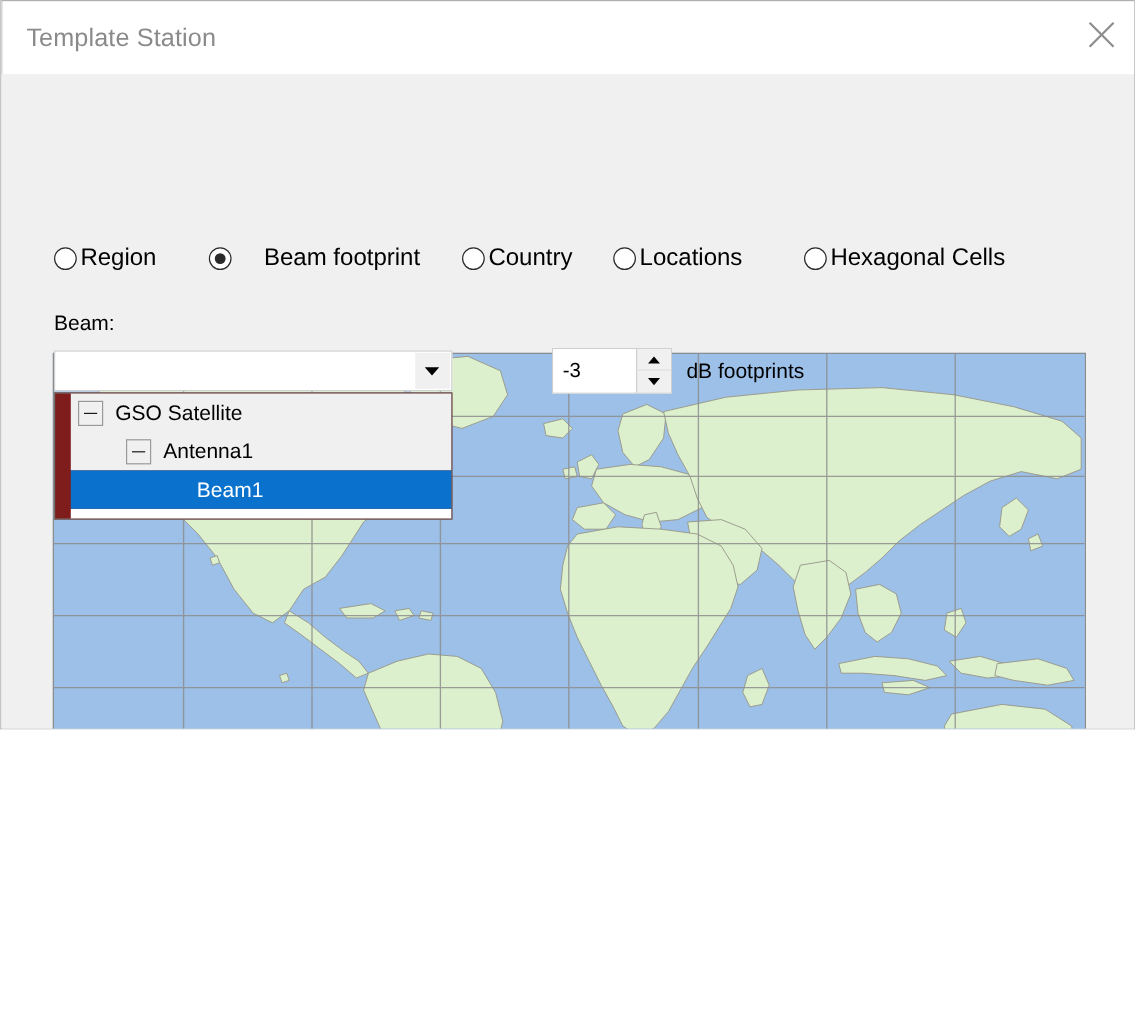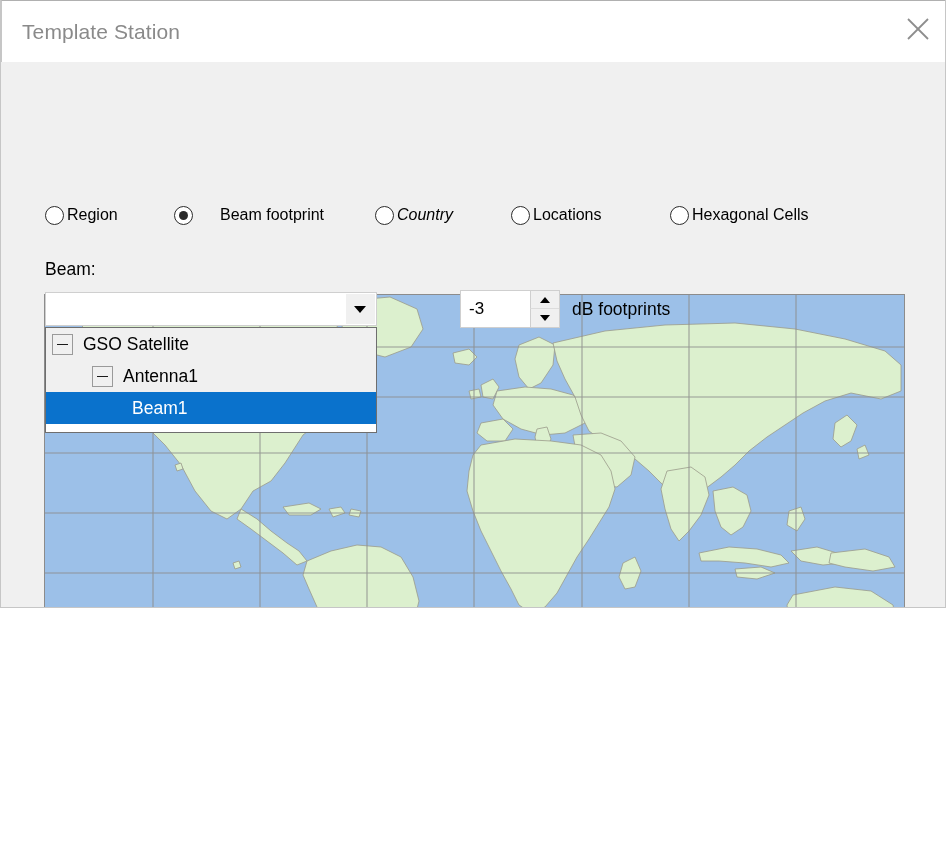--- a/index.html
+++ b/index.html
@@ -107,21 +107,21 @@
     left: 50%;
     top: 50%;
     width: 9px;
     height: 9px;
     margin-left: -4.5px;
     margin-top: -4.5px;
     border-radius: 50%;
     background: #2b2b2b;
   }
   .radio-label {
-    font-size: 16px;
+    font-size: 20px;
     color: #000;
     margin-left: 3px;
   }
 
   
   #combo {
     position: absolute;
     left: 43px;
     top: 230px;
     width: 332px;
@@ -160,34 +160,35 @@
   #dropdown {
     position: absolute;
     left: 43px;
     top: 265px;
     width: 332px;
     background: #7f1d1d;
     border: 1px solid #6e6e6e;
     box-sizing: border-box;
     z-index: 40;
     padding-bottom: 0;
+    padding-left: 13px;
   }
   .tree-row {
     position: relative;
     height: 32px;
     display: flex;
     align-items: center;
     background: #f0f0f0;
     cursor: default;
   }
   .tree-row.level0 { padding-left: 6px; }
   .tree-row.level1 { padding-left: 46px; }
   .tree-row.level2 { padding-left: 86px; }
   .tree-row.selected { background: #0a72cc; }
-  .tree-row.selected .tree-label { color: #ffffff; }
+  .tree-row.selected .tree-label { color: #ffffff; margin-left: 19px; }
   .expander {
     width: 21px;
     height: 21px;
     border: 1px solid #9a9a9a;
     background: #f0f0f0;
     box-sizing: border-box;
     position: relative;
     flex: none;
     margin-right: 10px;
     cursor: default;
@@ -358,21 +359,21 @@
 
     <div id="radio-row">
       <div class="radio-item" style="left:0px;">
         <span class="radio-circle"></span>
         <span class="radio-label">Region</span>
       </div>
       <div class="radio-item" style="left:129px;gap:24px;">
         <span class="radio-circle checked"></span>
         <span class="radio-label">Beam footprint</span>
       </div>
-      <div class="radio-item" style="left:330px;font-style:italic;">
+      <div class="radio-item" style="left:340px;">
         <span class="radio-circle"></span>
         <span class="radio-label">Country</span>
       </div>
       <div class="radio-item" style="left:466px;">
         <span class="radio-circle"></span>
         <span class="radio-label">Locations</span>
       </div>
       <div class="radio-item" style="left:625px;">
         <span class="radio-circle"></span>
         <span class="radio-label">Hexagonal Cells</span>

